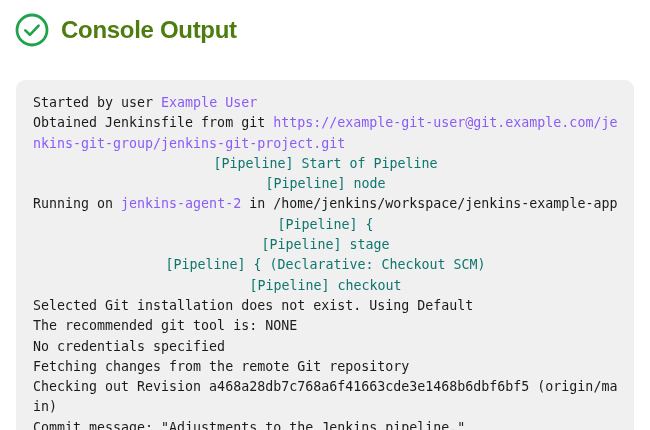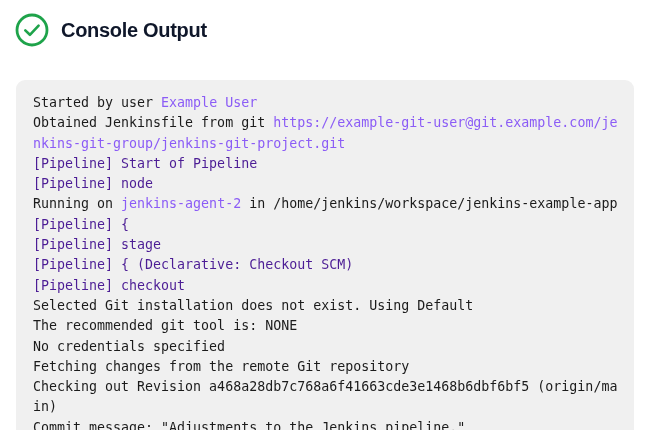--- a/index.html
+++ b/index.html
@@ -30,24 +30,24 @@
     height: 46px;
     box-sizing: border-box;
   }
   .status-icon {
     width: 34px;
     height: 34px;
     flex: 0 0 34px;
     display: block;
   }
   .page-title {
-    font-size: 20px;
+    font-size: 24px;
     font-weight: bold;
     letter-spacing: -0.3px;
-    color: #0f172a;
+    color: #4d7c0f;
     line-height: 1;
     white-space: nowrap;
   }
 
   
   .console-panel {
     position: absolute;
     left: 16px;
     top: 80px;
     width: 618px;
@@ -64,21 +64,22 @@
     line-height: 20.3px;
     color: #1b1b1b;
     white-space: pre-wrap;
     word-break: break-all;
     margin: 0;
   }
   .log-line {
     white-space: pre-wrap;
   }
   .log-line.muted {
-    color: #4c1d95;
+    color: #0f766e;
+    text-align: center;
   }
   .log-link {
     color: #8b5cf6;
   }
 </style>
 </head>
 <body>
 
 <div class="page">
 

